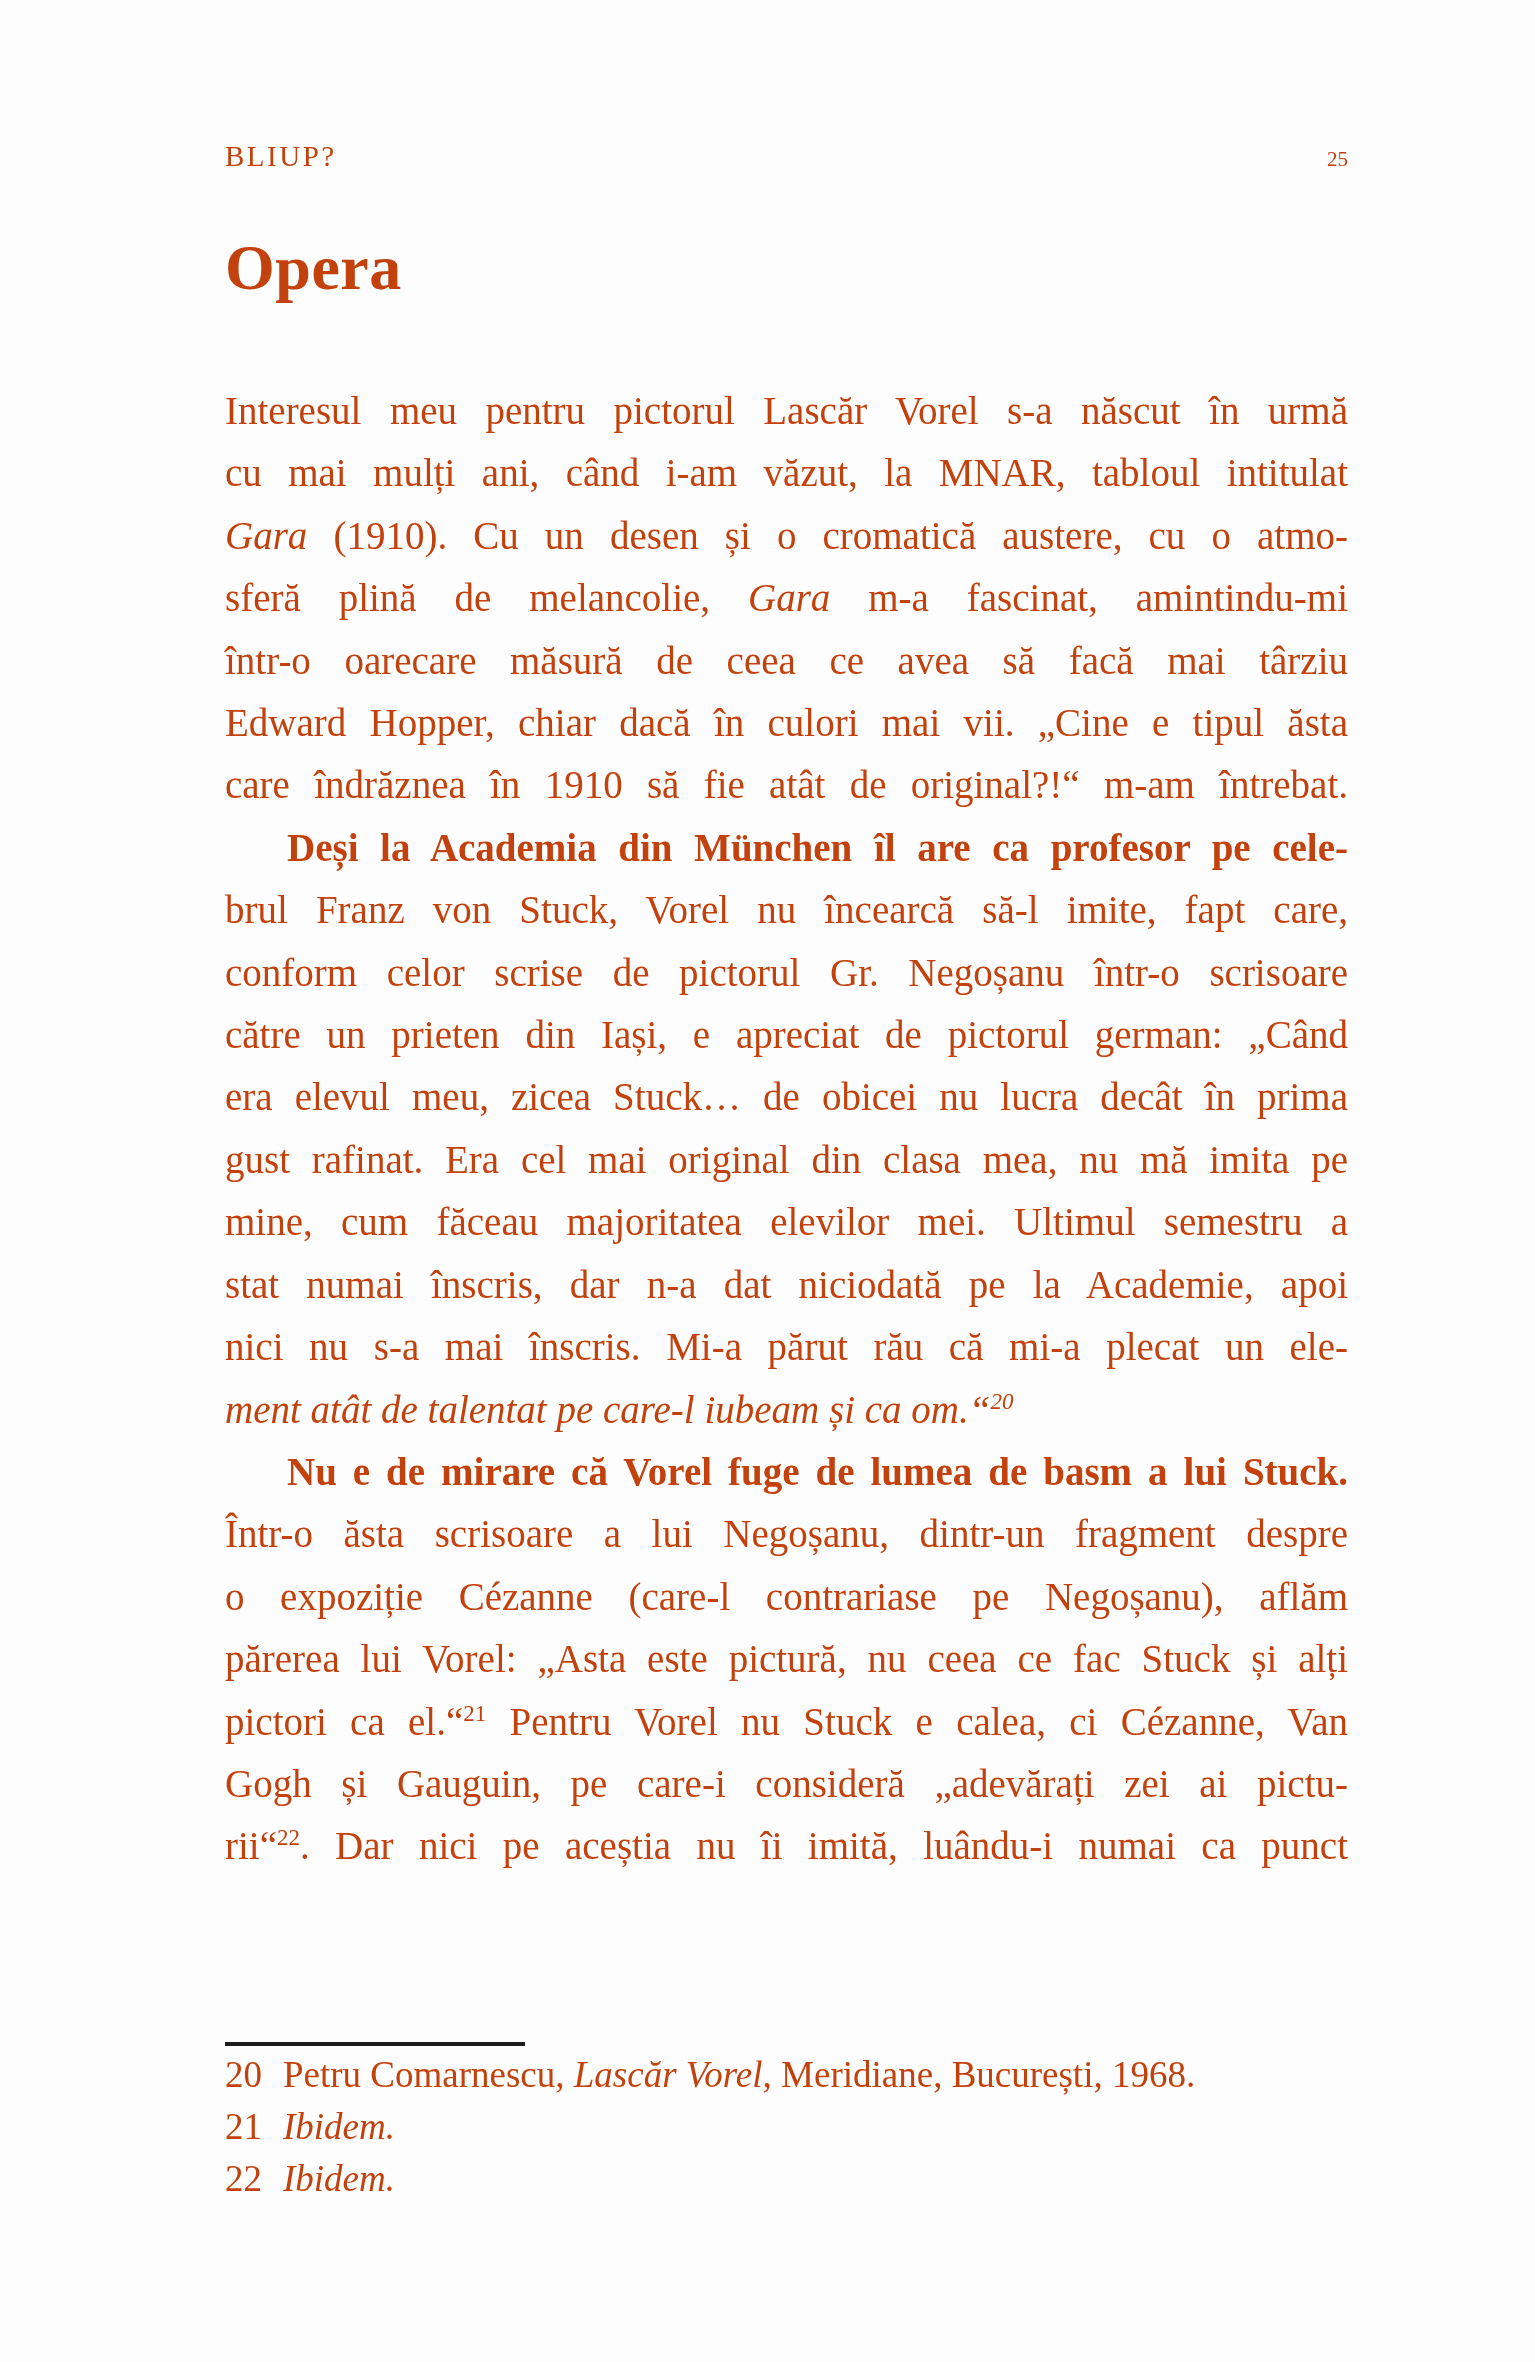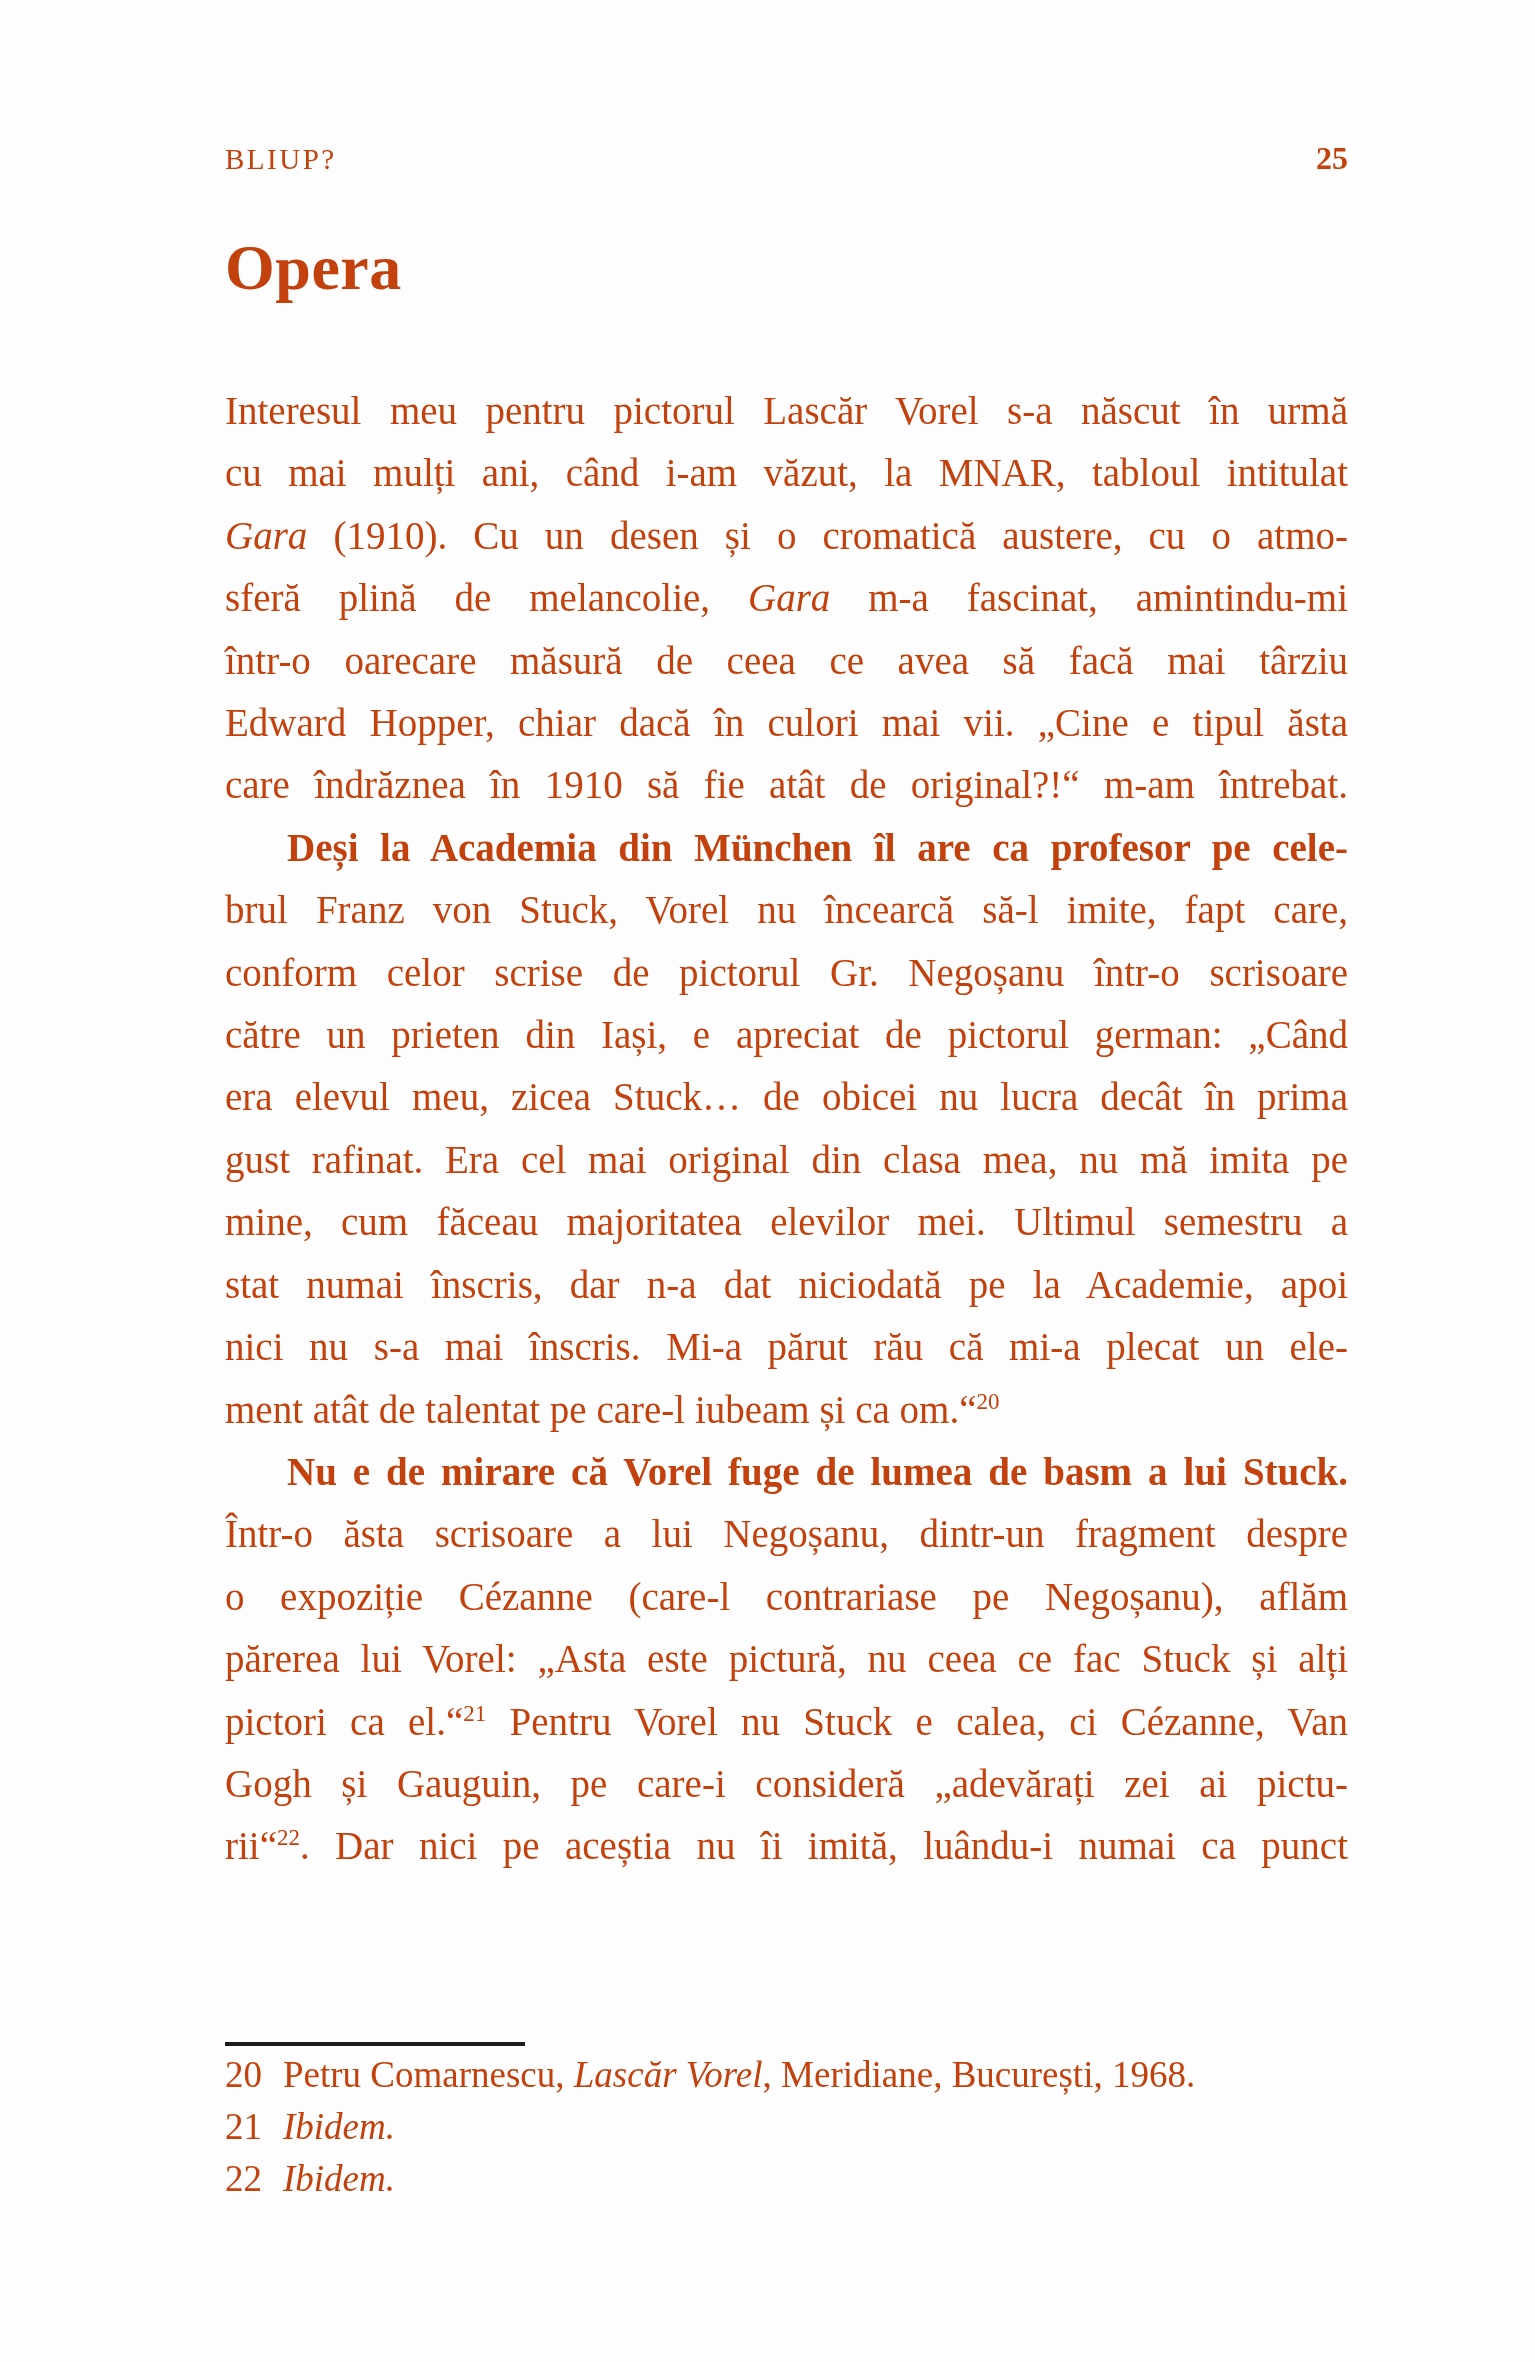--- a/index.html
+++ b/index.html
@@ -20,22 +20,22 @@
     display: flex;
     justify-content: space-between;
     align-items: baseline;
   }
   .running-title {
     font-size: 29px;
     letter-spacing: 2.5px;
     font-weight: 400;
   }
   .page-number {
-    font-size: 32px;
-    font-weight: 700;
+    font-size: 21px;
+    font-weight: 400;
   }
   .chapter-title {
     position: absolute;
     left: 225px;
     top: 231px;
     margin: 0;
     font-size: 64px;
     font-weight: 700;
     letter-spacing: 0.5px;
   }
@@ -48,20 +48,21 @@
   }
   .line {
     line-height: 62.4px;
     text-align: justify;
     text-align-last: justify;
     white-space: normal;
   }
   .line.align-left {
     text-align: center;
     text-align-last: left;
+    font-style: italic;
   }
   .line.indent {
     text-indent: 62px;
     font-weight: bold;
   }
   .it { font-style: italic; }
   sup.fnref {
     font-size: 23px;
     line-height: 0;
     vertical-align: super;

